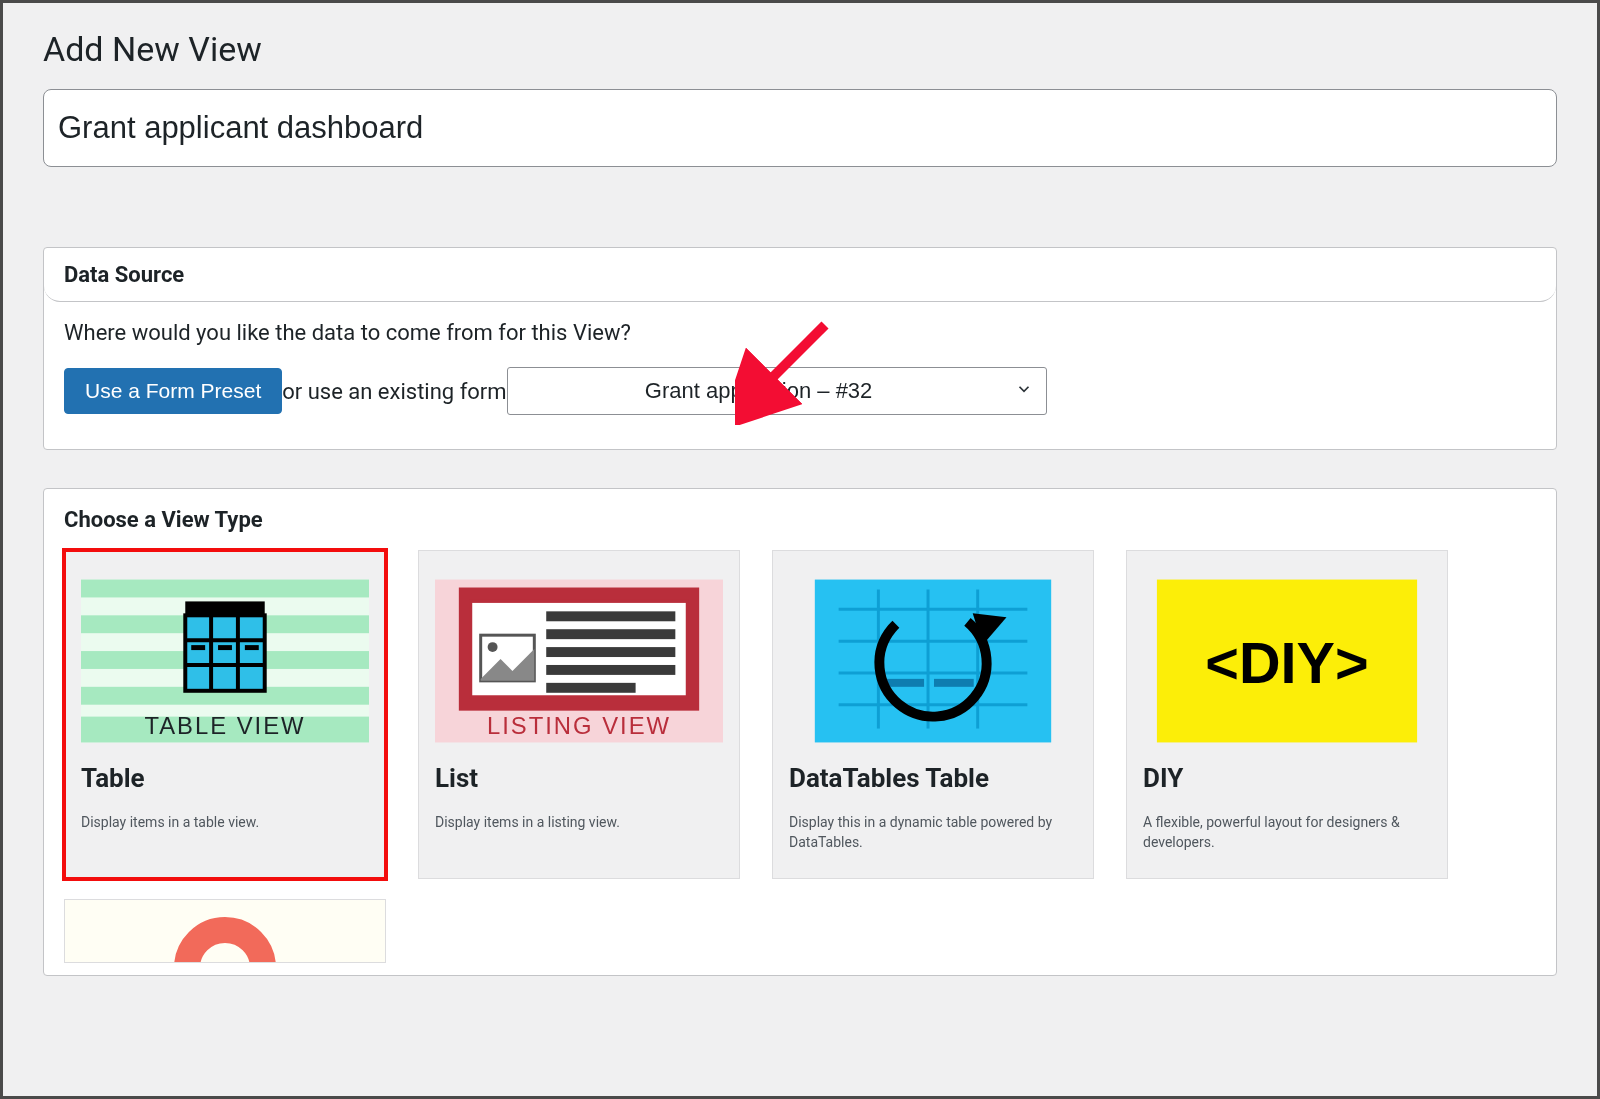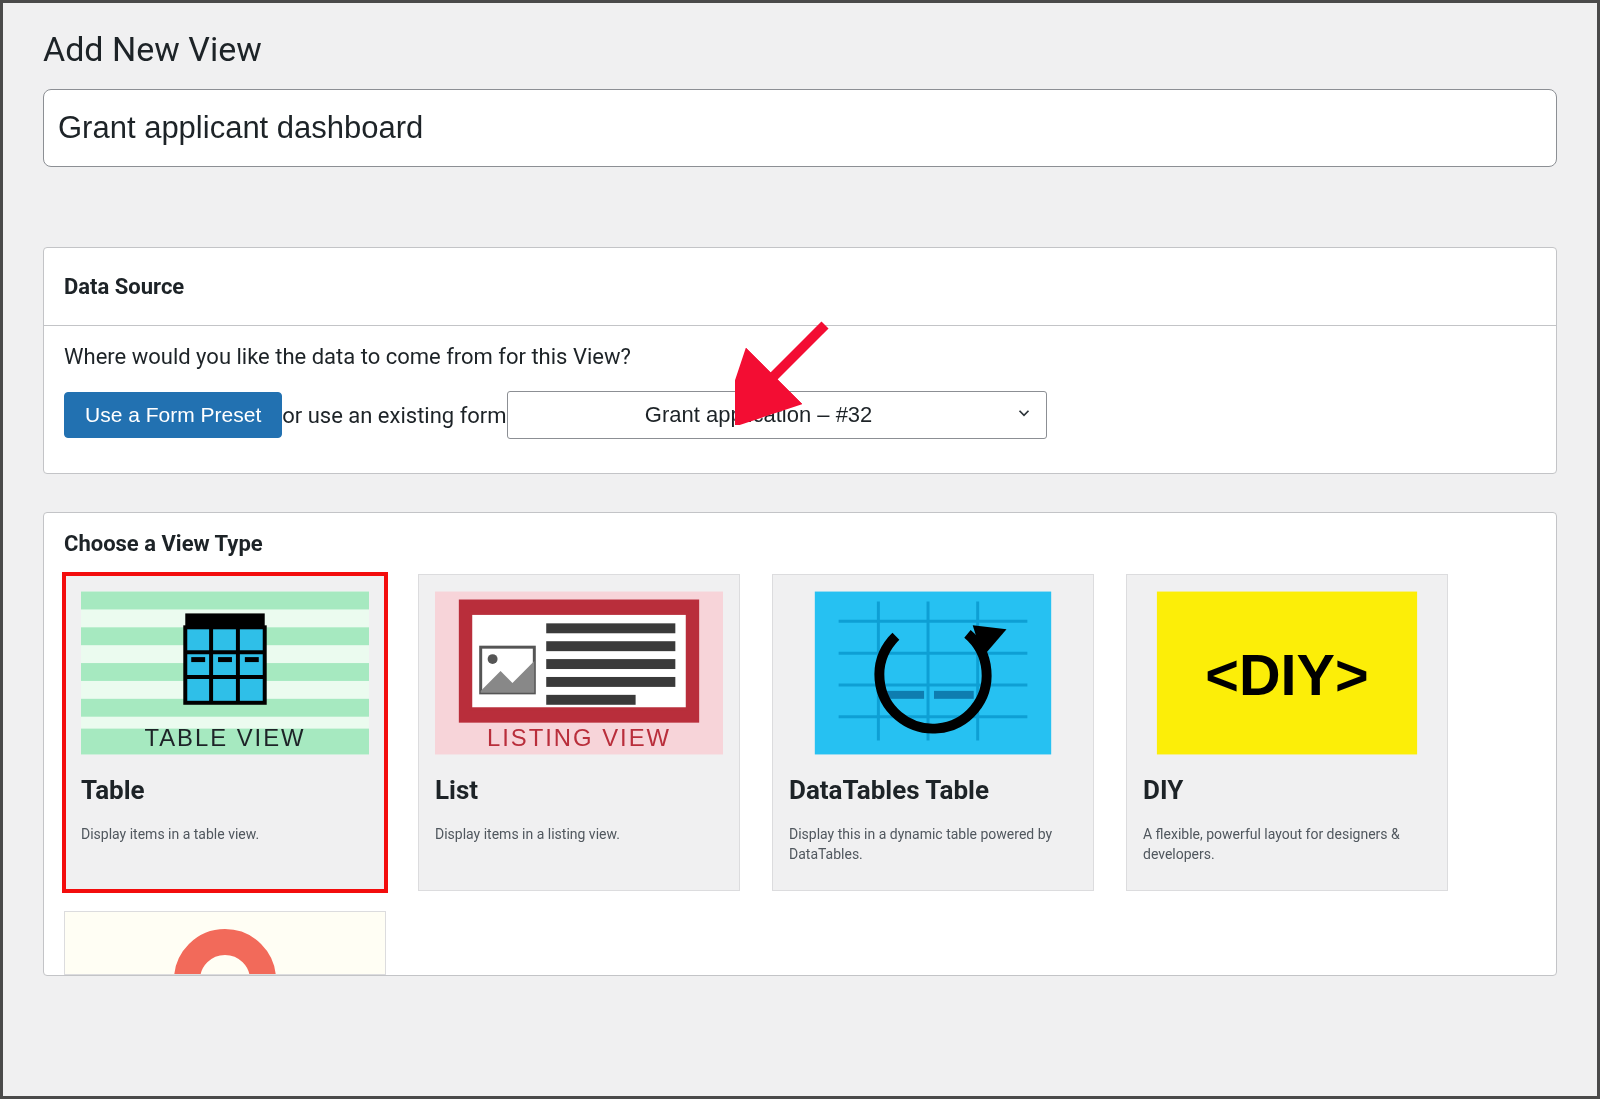--- a/index.html
+++ b/index.html
@@ -39,24 +39,25 @@
     color: #1d2327;
     margin-bottom: 80px;
   }
   .panel {
     background: #fff;
     border: 1px solid #c3c4c7;
     border-radius: 4px;
     margin-bottom: 38px;
   }
   .panel-header {
-    padding: 26px 20px;
+    padding: 14px 20px;
     font-size: 22px;
     font-weight: 700;
     border-bottom: 1px solid #c3c4c7;
+    border-radius: 16px;
   }
   .panel-body {
     padding: 18px 20px 34px 20px;
   }
   .prompt {
     font-size: 22px;
     margin-bottom: 22px;
     color: #1d2327;
   }
   .row { display: flex; align-items: center; gap: 0; flex-wrap: wrap; }
@@ -97,21 +98,21 @@
     position: absolute;
     left: 730px;
     top: 310px;
     pointer-events: none;
   }
   
   .panel-viewtype {
     background: #fff;
     border: 1px solid #c3c4c7;
     border-radius: 4px;
-    padding-bottom: 0;
+    padding-bottom: 12px;
     overflow: hidden;
   }
   .viewtype-header {
     padding: 18px 20px 18px 20px;
     font-size: 22px;
     font-weight: 700;
   }
   .card-grid {
     display: flex;
     gap: 32px;
@@ -131,20 +132,21 @@
     outline-offset: -2px;
   }
   .card-thumb {
     width: 100%;
     height: 164px;
     display: flex;
     align-items: center;
     justify-content: center;
     margin-bottom: 20px;
     overflow: hidden;
+    margin-top: 12px;
   }
   .card-title {
     font-size: 26px;
     font-weight: 700;
     margin-bottom: 20px;
     color: #1d2327;
   }
   .card-desc {
     font-size: 14px;
     color: #50575e;

